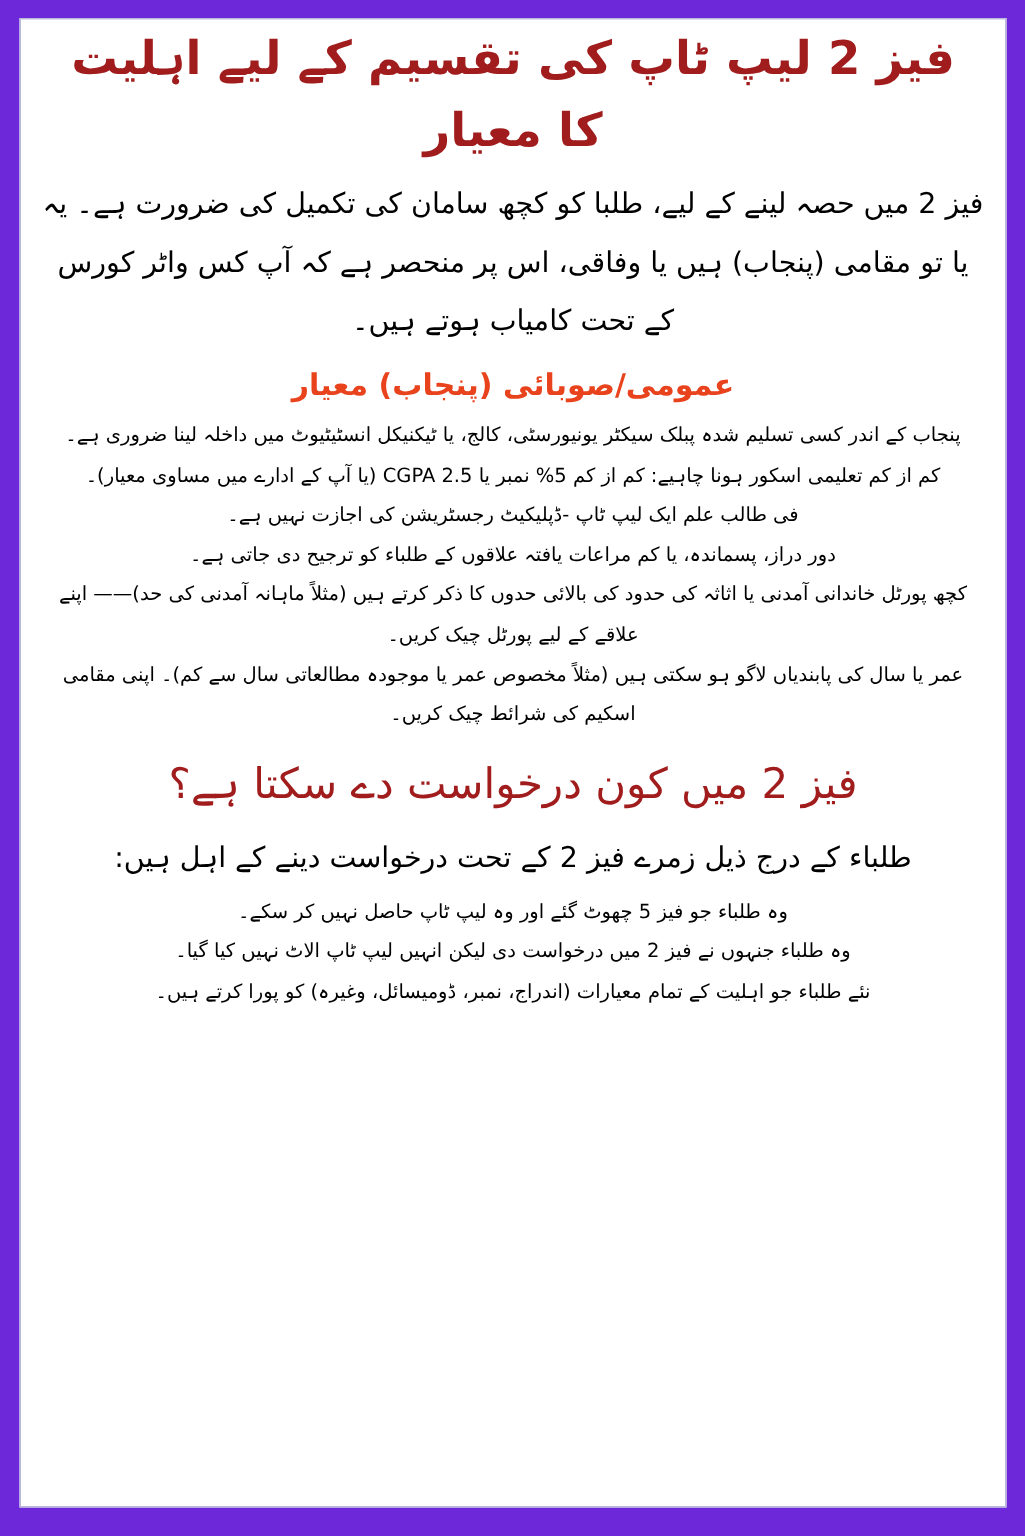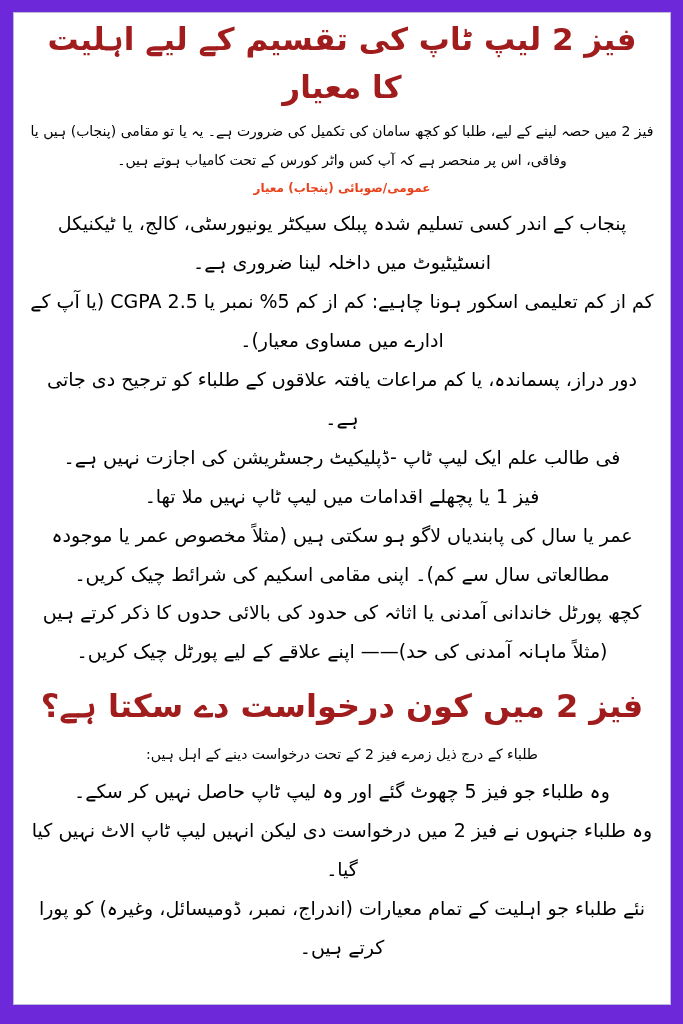--- a/index.html
+++ b/index.html
@@ -29,65 +29,64 @@
   }
   .doc-title {
     color: #a11c1c;
     font-size: 31px;
     font-weight: bold;
     line-height: 1.55;
     margin: 0 0 6px 0;
   }
   .para {
     color: #000000;
-    font-size: 14px;
+    font-size: 19px;
     line-height: 2.05;
     margin: 0 0 4px 0;
   }
   .sub-heading {
     color: #e8431c;
-    font-size: 12px;
+    font-size: 20px;
     font-weight: bold;
     line-height: 1.8;
     margin: 2px 0 4px 0;
   }
   .item {
     color: #000000;
-    font-size: 19px;
+    font-size: 13px;
     line-height: 2.05;
     margin: 0;
   }
   .section-heading {
     color: #a11c1c;
-    font-size: 32px;
-    font-weight: bold;
+    font-size: 28px;
+    font-weight: normal;
     line-height: 1.7;
     margin: 8px 0 6px 0;
   }
 </style>
 </head>
 <body>
 
 <div class="frame">
   <div class="sheet">
 
     <h1 class="doc-title">فیز 2 لیپ ٹاپ کی تقسیم کے لیے اہلیت کا معیار</h1>
 
     <p class="para">فیز 2 میں حصہ لینے کے لیے، طلبا کو کچھ سامان کی تکمیل کی ضرورت ہے۔ یہ یا تو مقامی (پنجاب) ہیں یا وفاقی، اس پر منحصر ہے کہ آپ کس واٹر کورس کے تحت کامیاب ہوتے ہیں۔</p>
 
     <h2 class="sub-heading">عمومی/صوبائی (پنجاب) معیار</h2>
 
     <div>
       <p class="item">پنجاب کے اندر کسی تسلیم شدہ پبلک سیکٹر یونیورسٹی، کالج، یا ٹیکنیکل انسٹیٹیوٹ میں داخلہ لینا ضروری ہے۔</p>
       <p class="item">کم از کم تعلیمی اسکور ہونا چاہیے: کم از کم 5% نمبر یا CGPA 2.5 (یا آپ کے ادارے میں مساوی معیار)۔</p>
+      <p class="item">فی طالب علم ایک لیپ ٹاپ -ڈپلیکیٹ رجسٹریشن کی اجازت نہیں ہے۔</p>
       <p class="item">دور دراز، پسماندہ، یا کم مراعات یافتہ علاقوں کے طلباء کو ترجیح دی جاتی ہے۔</p>
-      <p class="item">فی طالب علم ایک لیپ ٹاپ -ڈپلیکیٹ رجسٹریشن کی اجازت نہیں ہے۔</p>
-      <p class="item">فیز 1 یا پچھلے اقدامات میں لیپ ٹاپ نہیں ملا تھا۔</p>
+      <p class="item">کچھ پورٹل خاندانی آمدنی یا اثاثہ کی حدود کی بالائی حدوں کا ذکر کرتے ہیں (مثلاً ماہانہ آمدنی کی حد)—— اپنے علاقے کے لیے پورٹل چیک کریں۔</p>
       <p class="item">عمر یا سال کی پابندیاں لاگو ہو سکتی ہیں (مثلاً مخصوص عمر یا موجودہ مطالعاتی سال سے کم)۔ اپنی مقامی اسکیم کی شرائط چیک کریں۔</p>
-      <p class="item">کچھ پورٹل خاندانی آمدنی یا اثاثہ کی حدود کی بالائی حدوں کا ذکر کرتے ہیں (مثلاً ماہانہ آمدنی کی حد)—— اپنے علاقے کے لیے پورٹل چیک کریں۔</p>
     </div>
 
     <h2 class="section-heading">فیز 2 میں کون درخواست دے سکتا ہے؟</h2>
 
     <p class="para">طلباء کے درج ذیل زمرے فیز 2 کے تحت درخواست دینے کے اہل ہیں:</p>
 
     <div>
       <p class="item">وہ طلباء جو فیز 5 چھوٹ گئے اور وہ لیپ ٹاپ حاصل نہیں کر سکے۔</p>
       <p class="item">وہ طلباء جنہوں نے فیز 2 میں درخواست دی لیکن انہیں لیپ ٹاپ الاٹ نہیں کیا گیا۔</p>
       <p class="item">نئے طلباء جو اہلیت کے تمام معیارات (اندراج، نمبر، ڈومیسائل، وغیرہ) کو پورا کرتے ہیں۔</p>

